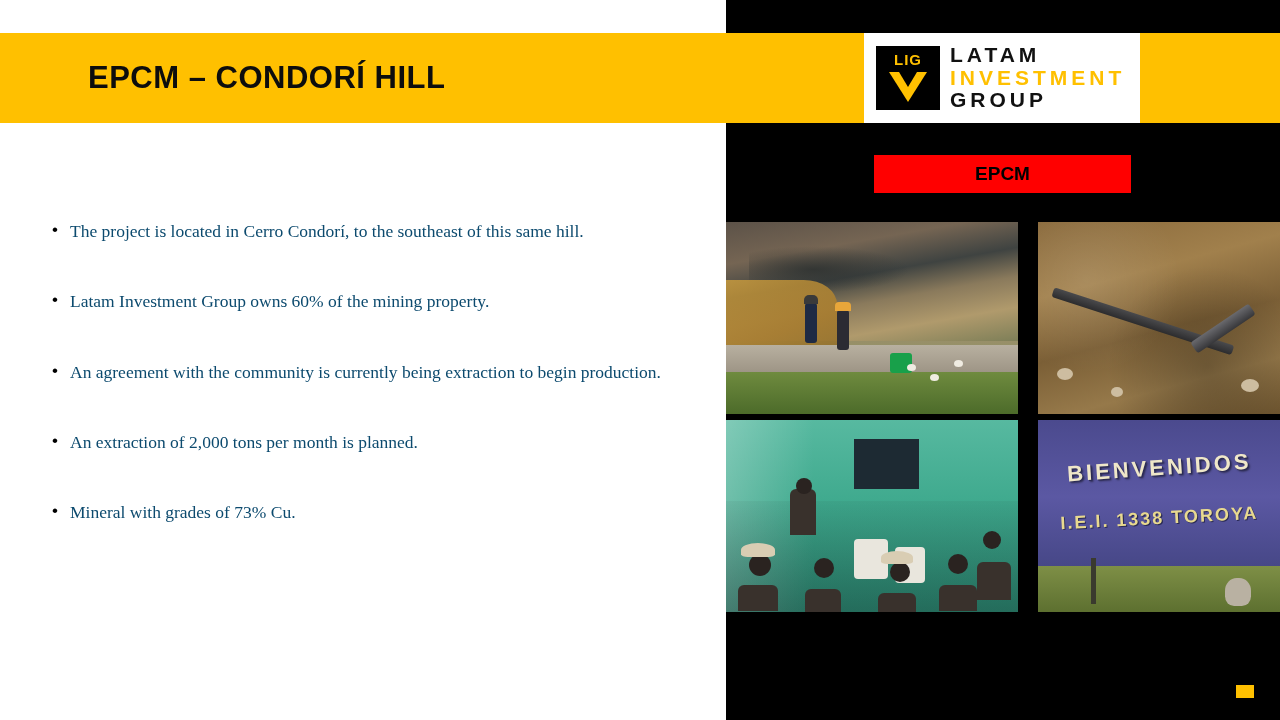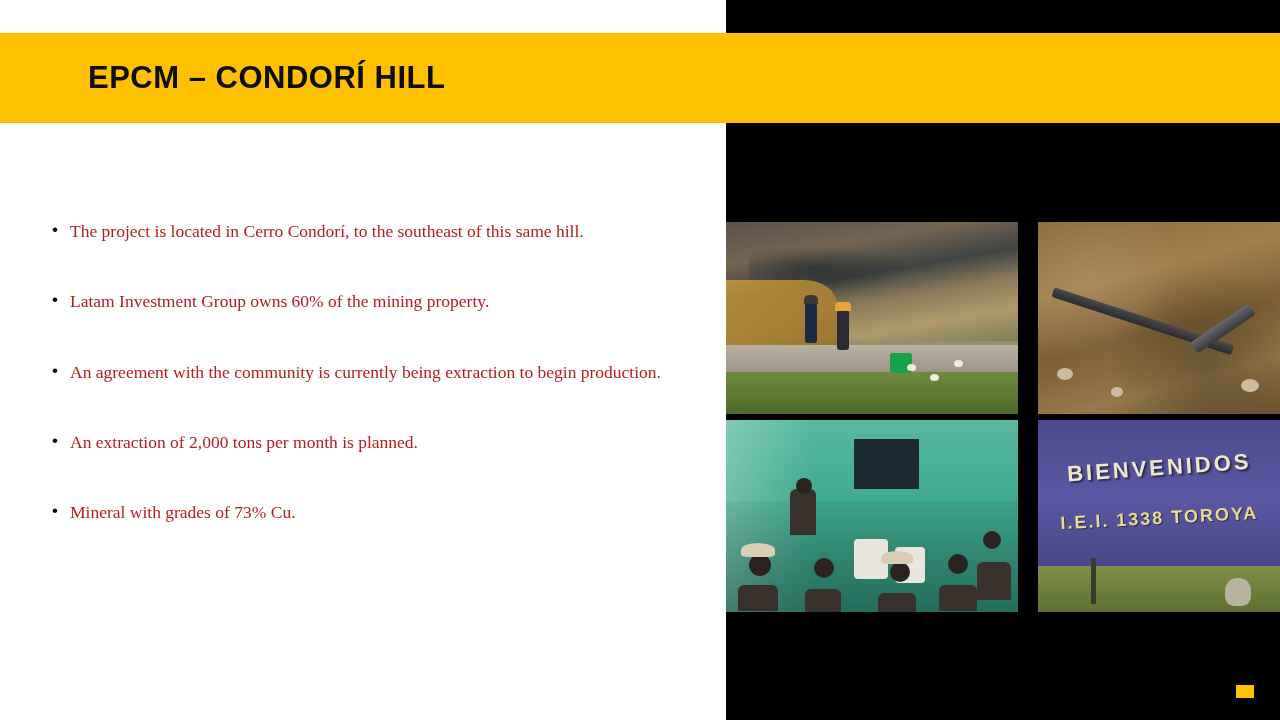--- a/index.html
+++ b/index.html
@@ -137,21 +137,21 @@
      background:#b9b1a2; border-radius:45% 45% 35% 35%; }
 
   
   .bullets { position: absolute; left: 48px; top: 218px; width: 640px; }
   .bullet { display: flex; margin-bottom: 44px; }
   .bullet .dot {
     width: 22px; flex: 0 0 22px; color: #000; font-size: 17px; line-height: 1.45;
     text-align: left; padding-left: 4px;
   }
   .bullet .txt {
-    flex: 1 1 auto; font-size: 17.5px; color: #b91c1c; line-height: 1.5;
+    flex: 1 1 auto; font-size: 17.5px; color: #0c4a6e; line-height: 1.5;
     text-align: justify; font-family: "Liberation Serif", serif;
   }
 
   
   .footer {
     position: absolute; left: 32px; bottom: 18px;
     font-size: 15.5px; font-weight: bold; letter-spacing: .3px;
   }
   .footer .a { color: #3f3f3f; }
   .footer .b { color: #FFC000; }
@@ -164,21 +164,34 @@
 </head>
 <body>
 
 <div class="slide">
 
   <div class="right-panel"></div>
 
   <div class="title-bar"></div>
   <div class="title-text">EPCM –  CONDORÍ HILL</div>
 
-
+  <div class="logo-box">
+    <div class="logo-mark">
+      <div class="lig">LIG</div>
+      <div class="tri"></div>
+      <div class="tri-inner"></div>
+    </div>
+    <div class="logo-words">
+      <div class="lw1">LATAM</div>
+      <div class="lw2">INVESTMENT</div>
+      <div class="lw3">GROUP</div>
+    </div>
+  </div>
+
+  <div class="epcm">EPCM</div>
 
   <div class="photo p1">
     <div class="sky"></div>
     <div class="rockface"></div>
     <div class="ochre"></div>
     <div class="scree"></div>
     <div class="grass"></div>
     <div class="person a"></div>
     <div class="person b"></div>
     <div class="bag"></div>

